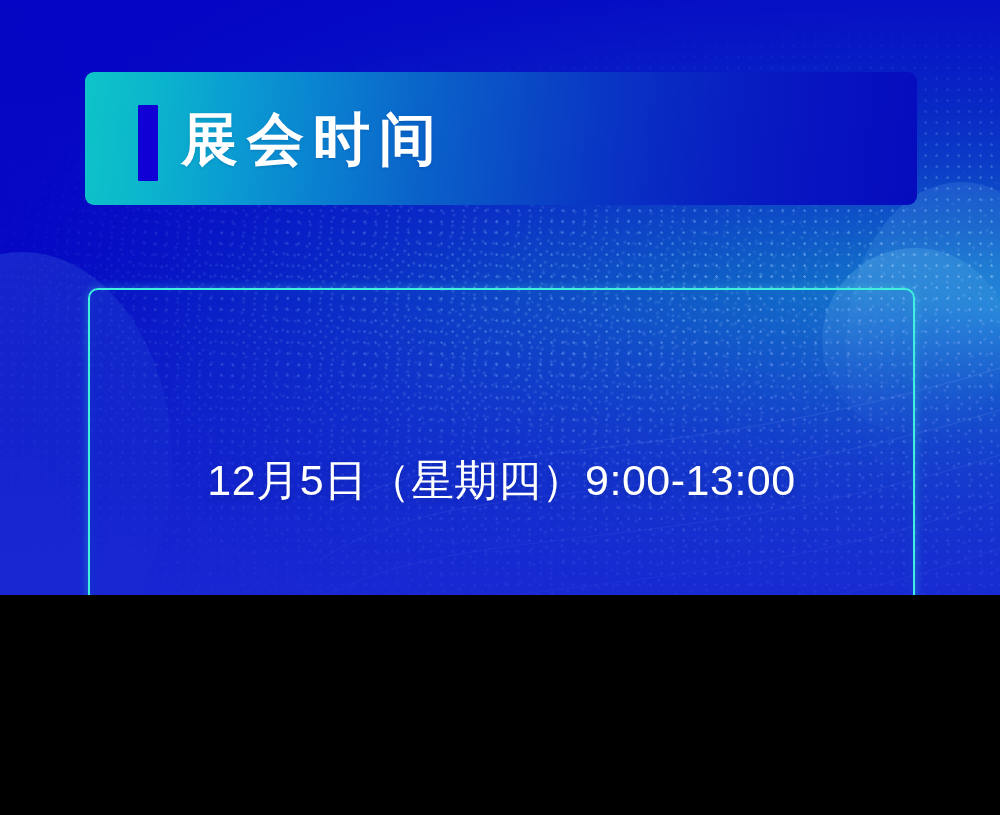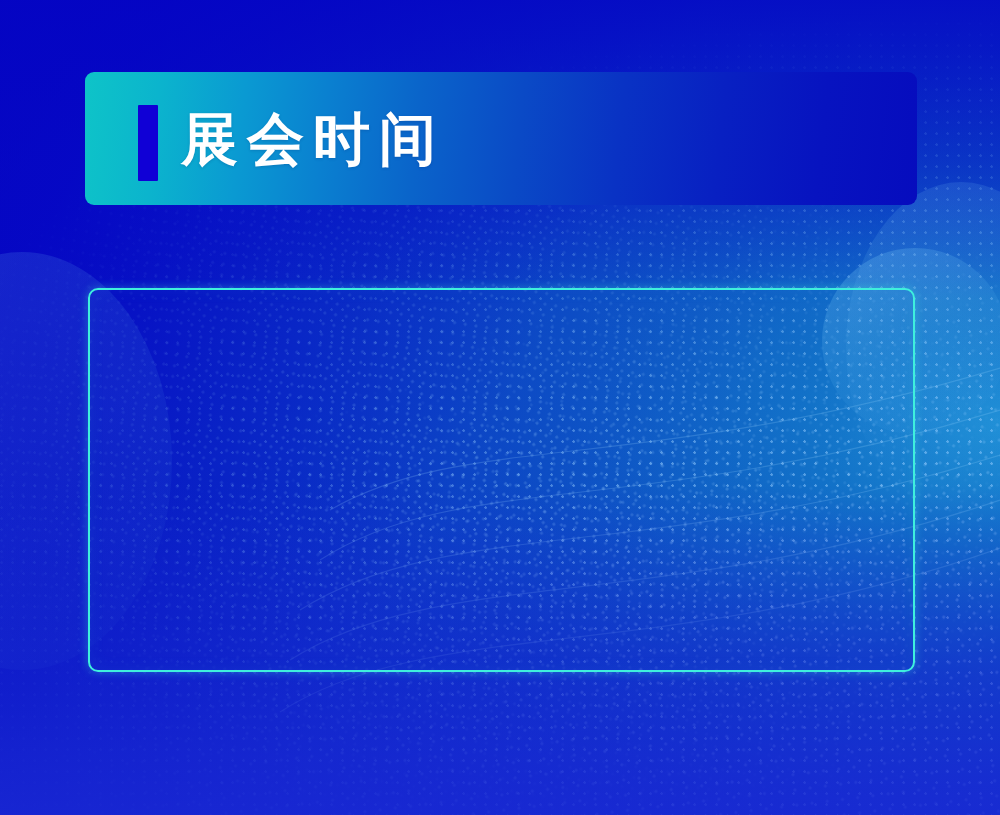--- a/index.html
+++ b/index.html
@@ -4,21 +4,21 @@
 <title>展会时间</title>
 <style>
   html, body {
     margin: 0;
     padding: 0;
     background: #000;
   }
   #poster {
     position: relative;
     width: 1000px;
-    height: 815px;
+    height: 595px;
     overflow: hidden;
     font-family: "Liberation Sans", "DejaVu Sans", sans-serif;
     background: #d946ef;
   }
 
   
   .bg-base {
     position: absolute;
     inset: 0;
     background:
@@ -221,16 +221,17 @@
   <div class="dots"></div>
   <div class="bg-bottom-tint"></div>
 
   <div class="banner">
     <span class="banner-accent"></span>
     <span class="banner-title">展会时间</span>
   </div>
 
   <div class="frame">
     <ul class="sched-list">
+      <li class="sched-item">12月5日（星期四）9:00-13:00</li>
     </ul>
   </div>
 
 </div>
 
 </body></html>

